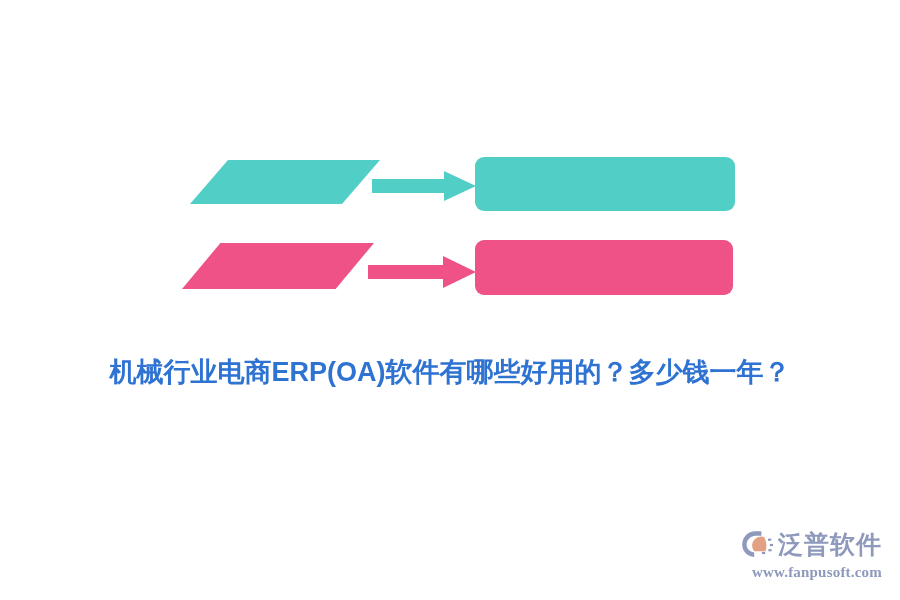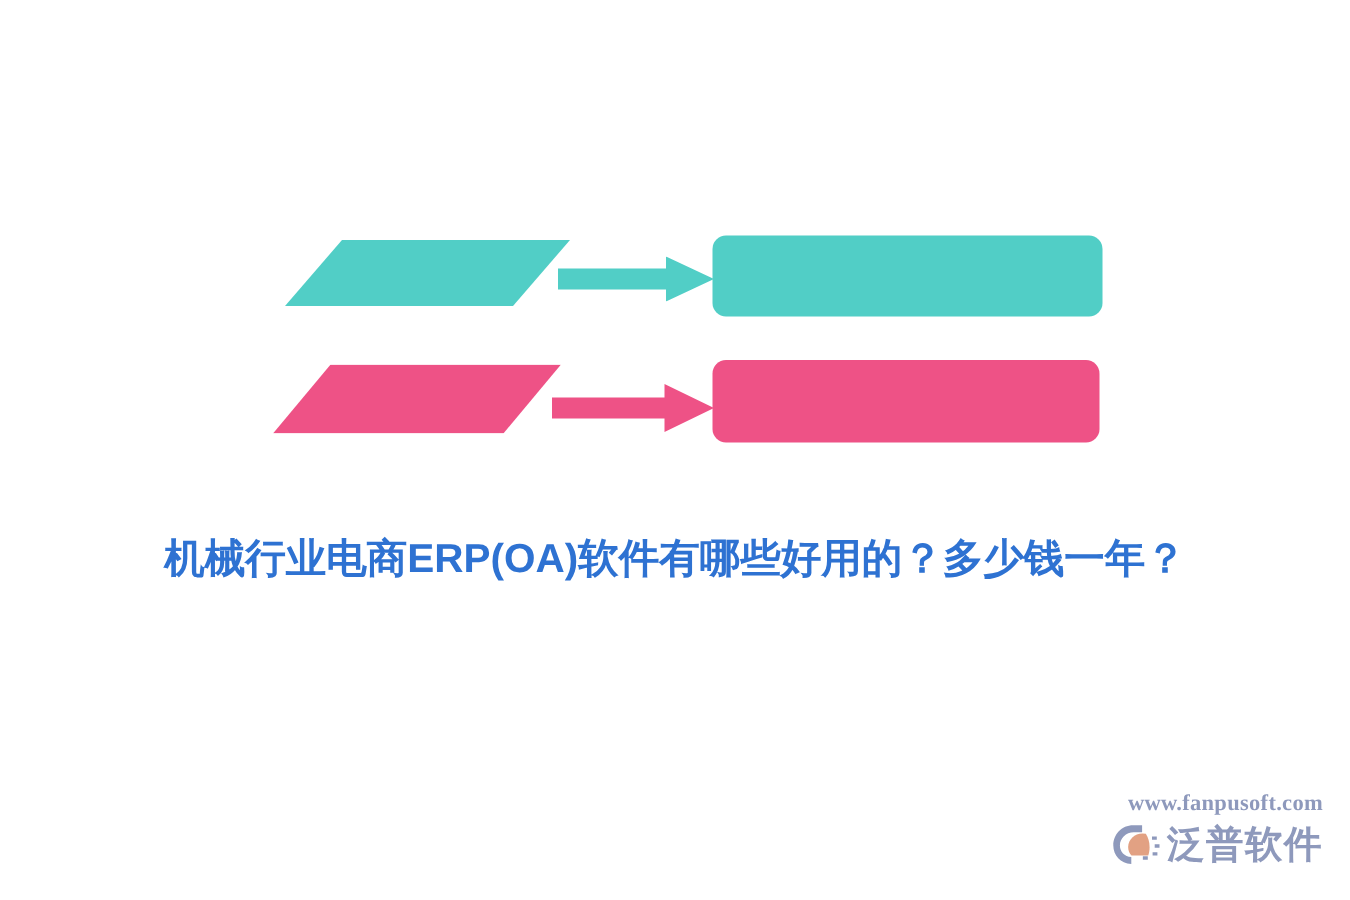--- a/index.html
+++ b/index.html
@@ -169,29 +169,29 @@
         </svg>
       </div>
       <div class="rrect" style="background: rgb(238, 82, 134);"></div>
     </div>
 
   </div>
 
   <div id="headline" style="color: rgb(46, 114, 210);">机械行业电商ERP(OA)软件有哪些好用的？多少钱一年？</div>
 
   <div id="watermark">
-    <div id="logo-url" style="color: rgb(142, 153, 188);">www.fanpusoft.com</div>
     <div id="logo-lockup">
       <span id="logo-mark">
         <svg viewBox="0 0 34 30" aria-hidden="true">
           <path d="M14.5 2.2 C6.6 2.2 1.2 8.4 1.2 15.6 C1.2 22.2 6.0 27.6 13.2 28.0 L13.2 23.4 C8.6 23.0 5.6 19.7 5.6 15.6 C5.6 10.9 9.6 6.8 14.9 6.8 L20.4 6.8 L20.4 2.2 Z" fill="#8E99BC"></path>
           <path d="M20.6 7.6 C15.4 7.6 11.1 11.6 11.1 16.6 C11.1 18.8 11.9 20.8 13.3 22.3 L24.5 22.3 C25.1 20.6 25.4 18.7 25.4 16.7 C25.4 13.4 24.5 10.3 22.9 7.8 Z" fill="#E2A183"></path>
           <path d="M20.9 22.9 L24.2 22.9 L24.2 25.1 L20.9 25.1 Z" fill="#8E99BC"></path>
           <path d="M27.0 9.6 L30.2 9.6 L30.2 11.8 L27.0 11.8 Z" fill="#8E99BC"></path>
           <path d="M28.8 14.9 L32.0 14.9 L32.0 17.1 L28.8 17.1 Z" fill="#8E99BC"></path>
           <path d="M27.4 20.1 L30.6 20.1 L30.6 22.3 L27.4 22.3 Z" fill="#8E99BC"></path>
         </svg>
       </span>
       <span id="logo-wordmark" style="color: rgb(142, 153, 188);">泛普软件</span>
     </div>
+    <div id="logo-url" style="color: rgb(142, 153, 188);">www.fanpusoft.com</div>
   </div>
 
 </div>
 
 </body></html>

